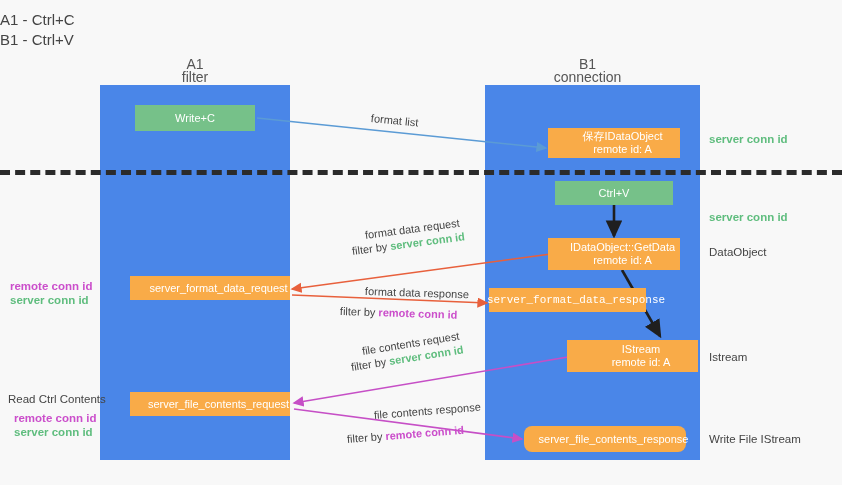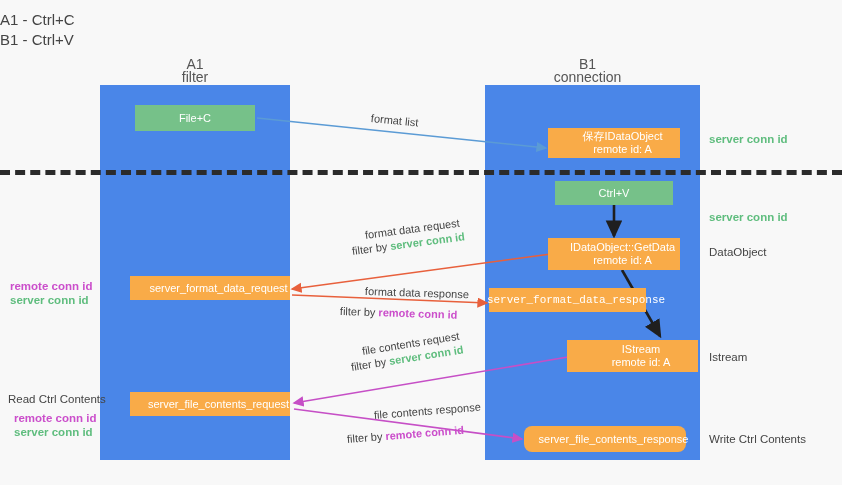--- a/index.html
+++ b/index.html
@@ -102,21 +102,21 @@
     <line x1="292" y1="295" x2="487" y2="303" stroke="#e8603c" stroke-width="1.6" marker-end="url(#ah-red)"></line>
 
     <line x1="568" y1="357" x2="294" y2="403" stroke="#c64fc6" stroke-width="1.6" marker-end="url(#ah-mag)"></line>
 
     <line x1="294" y1="409" x2="522" y2="439" stroke="#c64fc6" stroke-width="1.6" marker-end="url(#ah-mag)"></line>
   </svg>
 
   <div class="dash"></div>
 
   <div class="box green" style="left:135px;top:105px;width:120px;height:26px;">
-    <span>File+C</span>
+    <span>Write+C</span>
   </div>
 
   <div class="box orange" style="left:130px;top:276px;width:160px;height:24px;">
     <span>server_format_data_request</span>
   </div>
 
   <div class="box orange" style="left:130px;top:392px;width:160px;height:24px;">
     <span>server_file_contents_request</span>
   </div>
 
@@ -176,21 +176,21 @@
     <span>file contents response</span>
   </div>
   <div class="edge-label" style="left:347px;top:432px;transform:rotate(-4.5deg);">
     <span>filter by </span><b class="magenta-txt">remote conn id</b>
   </div>
 
   <div class="side-label green-txt" style="left:709px;top:132px;">server conn id</div>
   <div class="side-label green-txt" style="left:709px;top:210px;">server conn id</div>
   <div class="side-label" style="left:709px;top:245px;">DataObject</div>
   <div class="side-label" style="left:709px;top:350px;">Istream</div>
-  <div class="side-label" style="left:709px;top:432px;">Write Ctrl Contents</div>
+  <div class="side-label" style="left:709px;top:432px;">Write File IStream</div>
 
   <div class="side-label magenta-txt" style="left:10px;top:279px;">remote conn id</div>
   <div class="side-label green-txt" style="left:10px;top:293px;">server conn id</div>
 
   <div class="side-label" style="left:8px;top:392px;">Read Ctrl Contents</div>
   <div class="side-label magenta-txt" style="left:14px;top:411px;">remote conn id</div>
   <div class="side-label green-txt" style="left:14px;top:425px;">server conn id</div>
 
 </div>
 

